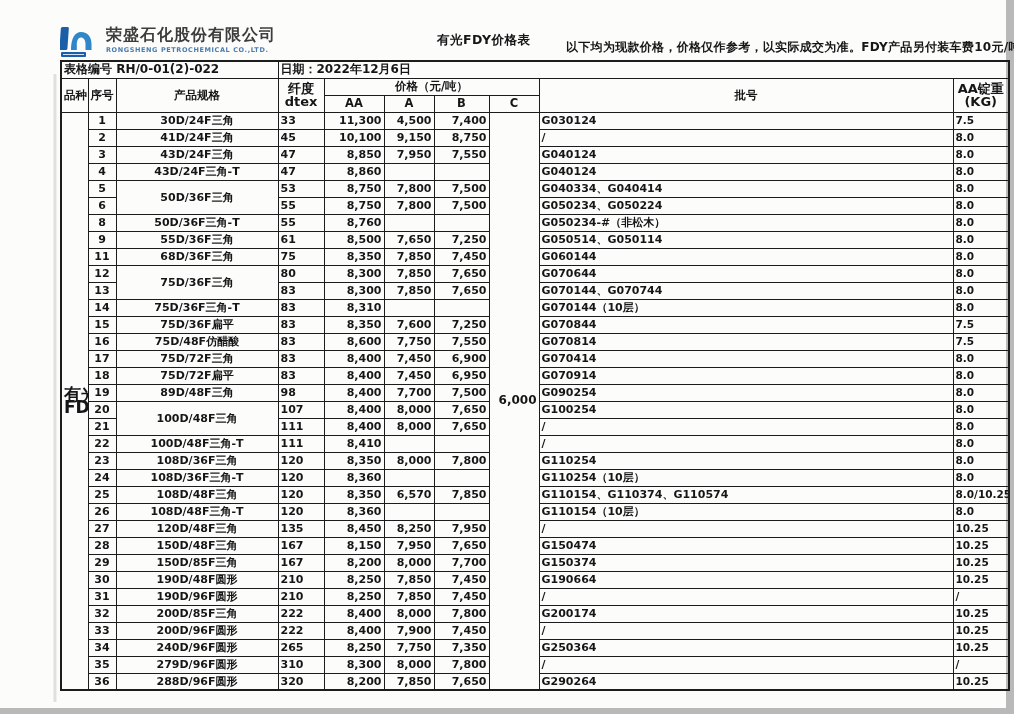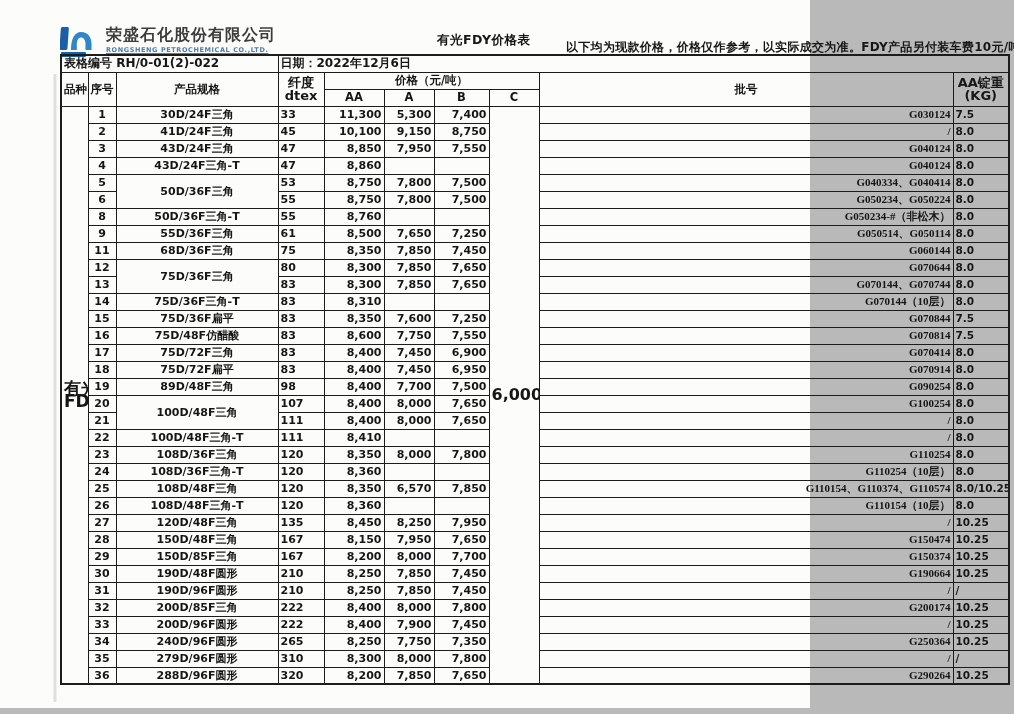--- a/index.html
+++ b/index.html
@@ -6,57 +6,57 @@
   html,body { width:1014px; height:714px; overflow:hidden; }
   body {
     background:#b9b9b9;
     font-family:"DejaVu Sans","Liberation Sans",sans-serif;
     font-weight:bold;
     color:#161616;
     position:relative;
   }
   .page {
     position:absolute; left:0; top:0;
-    width:810px; height:708px;
+    width:1006px; height:708px;
     background:#fcfcfb;
   }
   .scan-shadow {
     position:absolute; left:53px; top:74px; width:4px; height:628px;
     background:linear-gradient(to right,#f0f0ee,#c9c9c5,#f5f5f3);
     opacity:.7;
   }
   
   .logo-block { position:absolute; left:60px; top:26px; display:flex; align-items:flex-start; }
   .logo-icon { width:38px; height:32px; margin-right:8px; }
   .logo-cn { font-size:16px; letter-spacing:1px; color:#3c3c3c; line-height:18px; }
-  .logo-en { font-size:6.5px; color:#4a7cb0; letter-spacing:.6px; margin-top:2px;text-decoration:underline; }
+  .logo-en { font-size:6.5px; color:#4a7cb0; letter-spacing:.6px; margin-top:2px; }
   .doc-title { position:absolute; left:437px; top:32px; font-size:12.5px; letter-spacing:.5px; }
   .doc-note { position:absolute; left:566px; top:39px; font-size:12px; letter-spacing:.3px; white-space:nowrap; }
   
   table.price {
-    position:absolute; left:60px; top:54px;
+    position:absolute; left:60px; top:60px;
     width:948px; border-collapse:collapse; table-layout:fixed;
     border:2px solid #1c1c1c;
     font-size:11px;
   }
   table.price td, table.price th {
     border:1px solid #1c1c1c;
     height:17px; line-height:13px;
     overflow:hidden; white-space:nowrap;
     font-weight:bold; padding:0 2px;
   }
   .meta-row td { height:18px; font-size:12px; text-align:left; padding-left:4px; }
   th.hdr { font-size:11.5px; text-align:center; }
   th.hdr2line { font-size:13px; line-height:11px; }
   td.no-cell { text-align:center; }
   td.spec-cell { text-align:center; padding-left:4px; }
   td.dtex-cell { text-align:left; padding-left:4px; }
   td.num-cell { text-align:right; padding-right:9px; }
-  td.c-cell { text-align:right; font-size:16px;margin-left:26px; }
-  td.batch-cell { text-align:right; padding-left:4px;font-family:Liberation Serif, serif; }
+  td.c-cell { text-align:right; font-size:12px;margin-left:26px; }
+  td.batch-cell { text-align:left; padding-left:4px; }
   td.wt-cell { text-align:left; font-size:10.5px; }
   td.variety-cell { text-align:center; font-size:17px; line-height:14px; }
 </style>
 </head>
 <body>
 
 <div class="page">
 
   <div class="logo-block">
     <svg class="logo-icon" viewBox="0 0 38 32">
@@ -117,21 +117,21 @@
     <tbody id="price-tbody">
         <tr>
           <td class="variety-cell" rowspan="34">
             <div>有光</div>
             <div>FDY</div>
           </td>
           <td class="no-cell">1</td>
           <td class="spec-cell" rowspan="1">30D/24F三角</td>
           <td class="dtex-cell">33</td>
           <td class="num-cell">11,300</td>
-          <td class="num-cell">5,300</td>
+          <td class="num-cell">4,500</td>
           <td class="num-cell">7,400</td>
           <td class="c-cell" rowspan="34">6,000</td>
           <td class="batch-cell">G030124</td>
           <td class="wt-cell">7.5</td>
         </tr>
         <tr>
           <td class="no-cell">2</td>
           <td class="spec-cell" rowspan="1">41D/24F三角</td>
           <td class="dtex-cell">45</td>
           <td class="num-cell">10,100</td>

